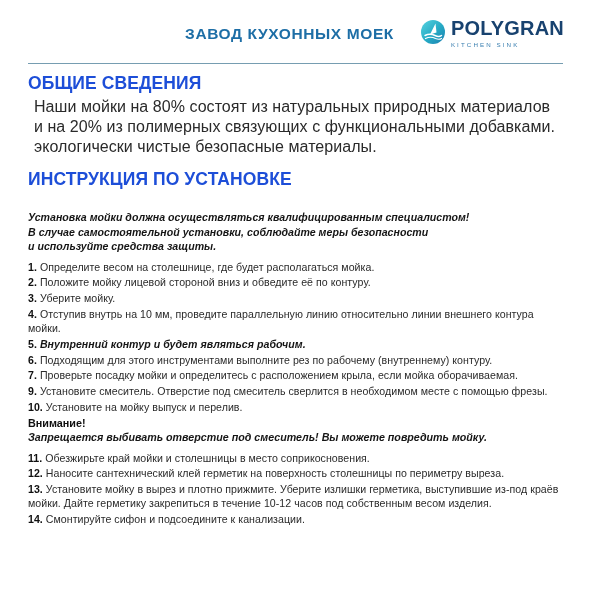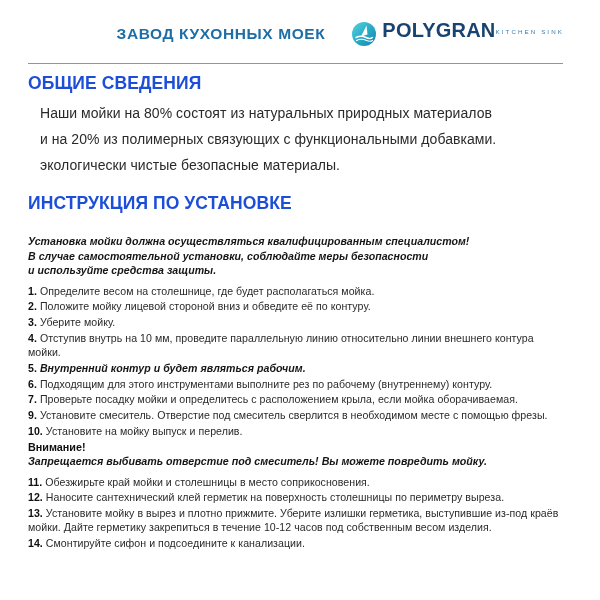--- a/index.html
+++ b/index.html
@@ -54,22 +54,22 @@
   .logo-mark {
     width: 26px;
     height: 26px;
     flex: 0 0 26px;
     margin-right: 5px;
     margin-top: 1px;
   }
 
   .logo-text-wrap {
     display: flex;
-    flex-direction: row;
-    align-items: center;
+    flex-direction: column;
+    align-items: flex-start;
   }
 
   .logo-word {
     font-size: 20px;
     font-weight: bold;
     letter-spacing: 0.2px;
     line-height: 1;
     color: #18426f;
     white-space: nowrap;
   }
@@ -104,23 +104,23 @@
     letter-spacing: 0.1px;
     margin: 0;
     color: #1d4ed8;
     text-transform: uppercase;
   }
 
   .section-one h2.section-heading { padding-top: 9px; }
   .section-two h2.section-heading { padding-top: 9px; }
 
   p.body-line {
-    font-size: 14px;
+    font-size: 16px;
     line-height: 14.1px;
-    margin: 12px;
+    margin: 6px;
     color: #2a2a2a;
     letter-spacing: 0.05px;
   }
 
   .section-one .body-block { margin-top: 4px; }
 
   p.intro-line {
     font-size: 10.6px;
     line-height: 14.4px;
     margin: 0;

